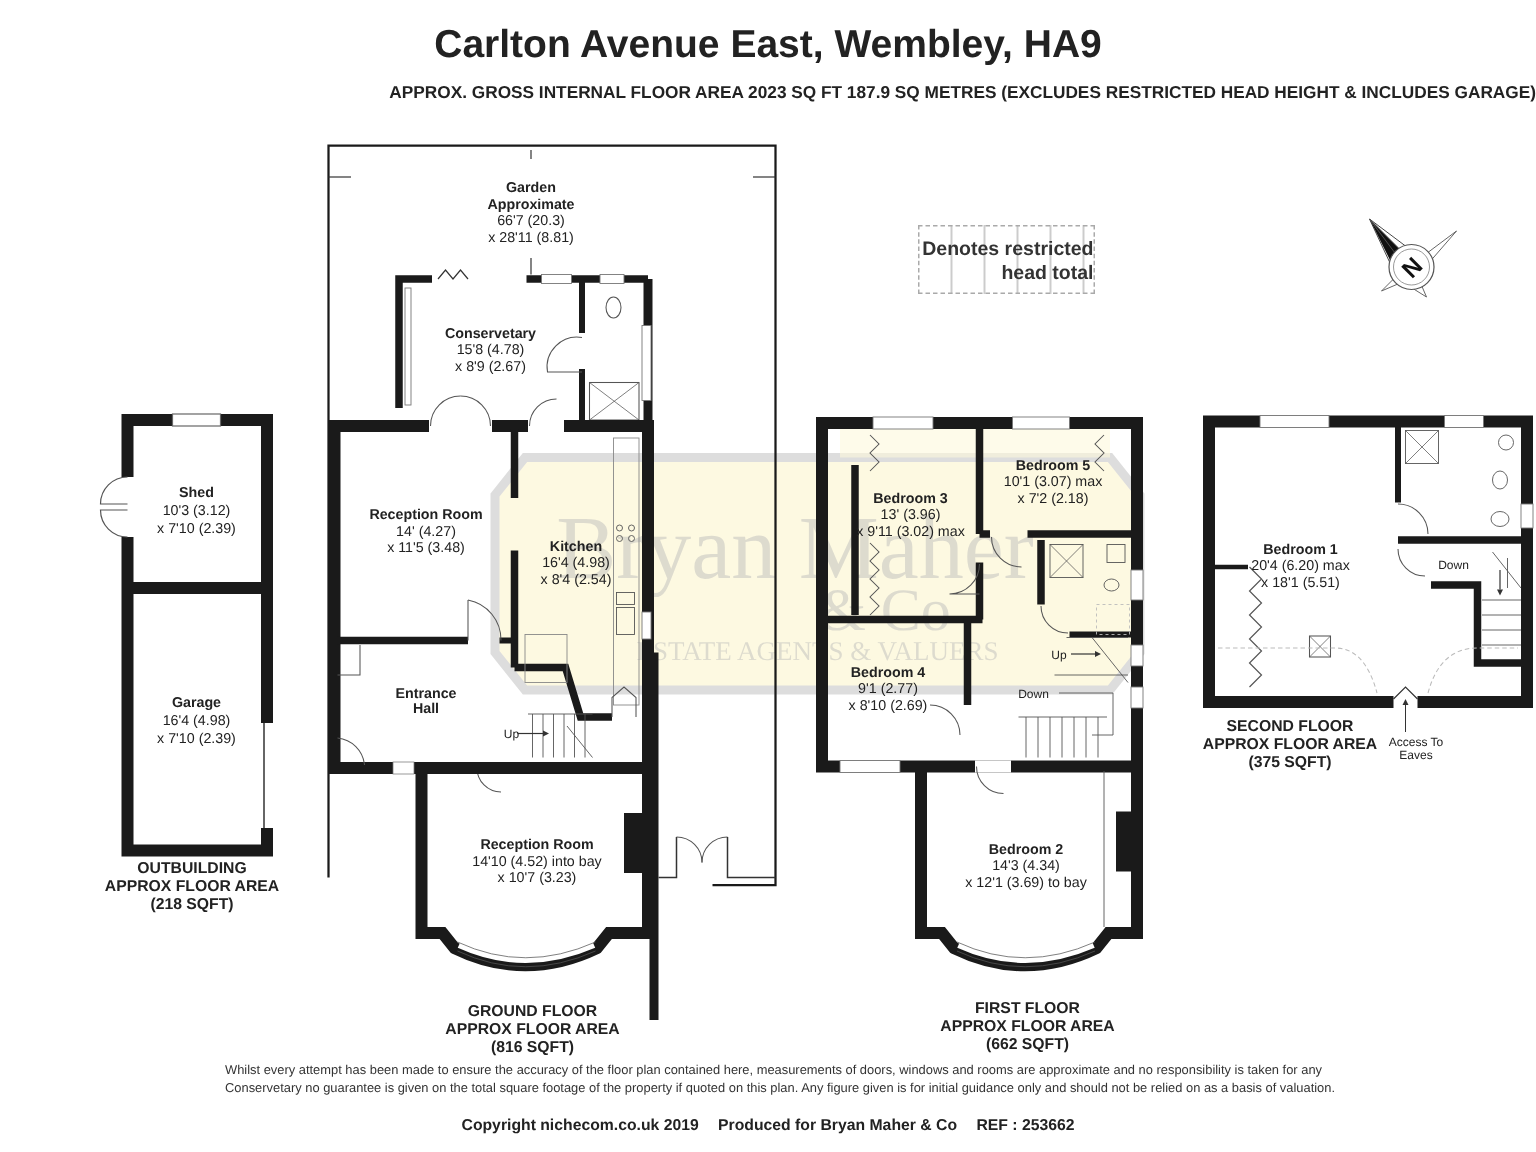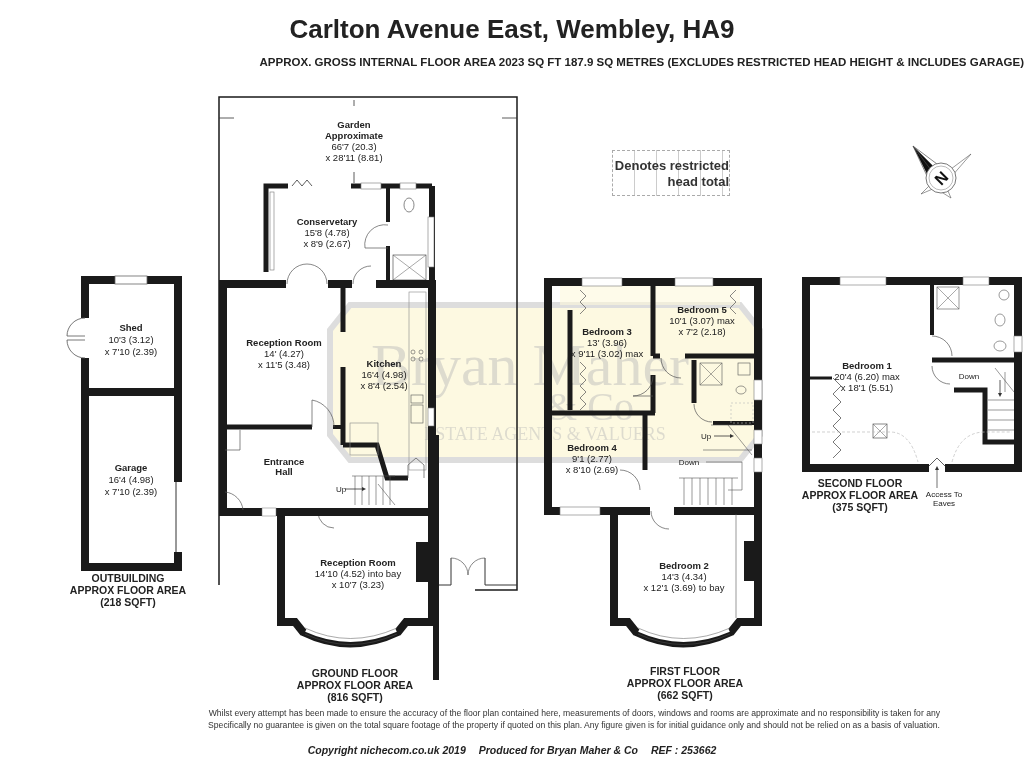--- a/index.html
+++ b/index.html
@@ -8,23 +8,23 @@
   .title{left:0;top:14px;width:1024px;text-align:center;font-size:26px;font-weight:bold;color:#222;letter-spacing:0px;}
   .subtitle{left:0;top:56px;width:1090px;text-align:right;font-size:11.5px;font-weight:bold;color:#222;}
   svg{position:absolute;left:0;top:0;}
   .rl{font-family:"Liberation Sans",sans-serif;font-size:9.5px;fill:#222;text-anchor:middle;}
   .rn{font-family:"Liberation Sans",sans-serif;font-size:9.5px;font-weight:bold;fill:#222;text-anchor:middle;}
   .fl{font-family:"Liberation Sans",sans-serif;font-size:10.5px;font-weight:bold;fill:#222;text-anchor:middle;}
   .sm{font-family:"Liberation Sans",sans-serif;font-size:8px;fill:#222;text-anchor:middle;}
   .wm{font-family:"Liberation Serif",serif;fill:#b8b8b8;opacity:0.45;text-anchor:middle;}
   .legend{left:612px;top:150px;width:118px;height:46px;border:1px dashed #aaa;text-align:right;font-size:13px;font-weight:bold;color:#333;line-height:16px;padding-top:7px;box-sizing:border-box;
     background-image:repeating-linear-gradient(90deg,transparent 0,transparent 21px,#ccc 21px,#ccc 22px);}
-  .disclaimer{left:150px;top:707px;width:790px;text-align:right;font-size:8.6px;color:#333;line-height:12px;}
+  .disclaimer{left:150px;top:707px;width:790px;text-align:left;font-size:8.6px;color:#333;line-height:12px;}
   .footer{left:0;top:744px;width:1024px;text-align:center;font-size:10.5px;font-weight:bold;color:#222;}
-  .footer span{margin:0 5px;font-style:italic;}
+  .footer span{margin:0 5px;}
 </style>
 </head>
 <body>
 
 <div class="abs title">Carlton Avenue East, Wembley, HA9</div>
 <div class="abs subtitle" style="width:1024px">APPROX. GROSS INTERNAL FLOOR AREA 2023 SQ FT 187.9 SQ METRES (EXCLUDES RESTRICTED HEAD HEIGHT &amp; INCLUDES GARAGE)</div>
 
 <div class="abs legend">
   <div>Denotes restricted</div>
   <div>head total</div>
@@ -311,20 +311,20 @@
     <path d="M-28 -32 L-4 -14 M-28 -32 L-14 -2" stroke="#333" stroke-width="0.6" fill="none"></path>
     <path d="M-28 -32 L-6 -10 L-10 6 L-20 16 L-6 10 L10 20 L4 6 L30 -24 L6 -6 L-10 -8 Z" fill="none" stroke="#555" stroke-width="0.6"></path>
     <circle cx="0" cy="0" r="15" fill="#fff" stroke="#555" stroke-width="0.8"></circle>
     <circle cx="0" cy="0" r="12" fill="none" stroke="#777" stroke-width="0.5"></circle>
     <text x="0" y="6" text-anchor="middle" font-family="'Liberation Sans',sans-serif" font-size="16" font-weight="bold" fill="#111" transform="rotate(-45)">N</text>
   </g>
 </svg>
 
 <div class="abs disclaimer">
   <div>Whilst every attempt has been made to ensure the accuracy of the floor plan contained here, measurements of doors, windows and rooms are approximate and no responsibility is taken for any</div>
-  <div>Specifically no guarantee is given on the total square footage of the property if quoted on this plan. Any figure given is for initial guidance only and should not be relied on as a basis of valuation.</div>
+  <div>Conservetary no guarantee is given on the total square footage of the property if quoted on this plan. Any figure given is for initial guidance only and should not be relied on as a basis of valuation.</div>
 </div>
 
 <div class="abs footer">
   <span>Copyright nichecom.co.uk 2019</span>
   <span>Produced for Bryan Maher &amp; Co</span>
   <span>REF :  253662</span>
 </div>
 
 </body></html>

